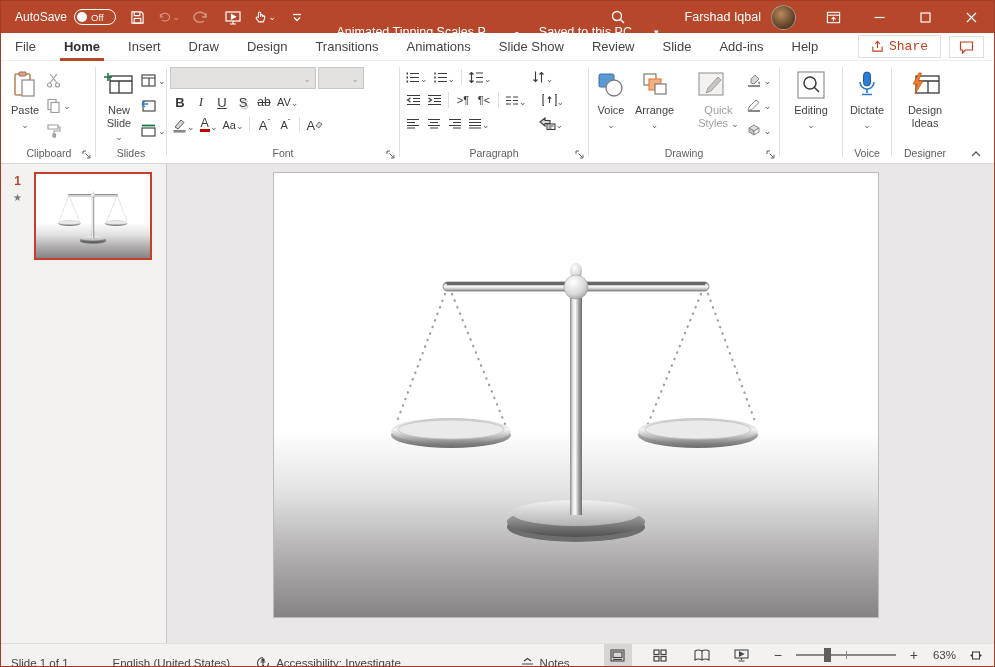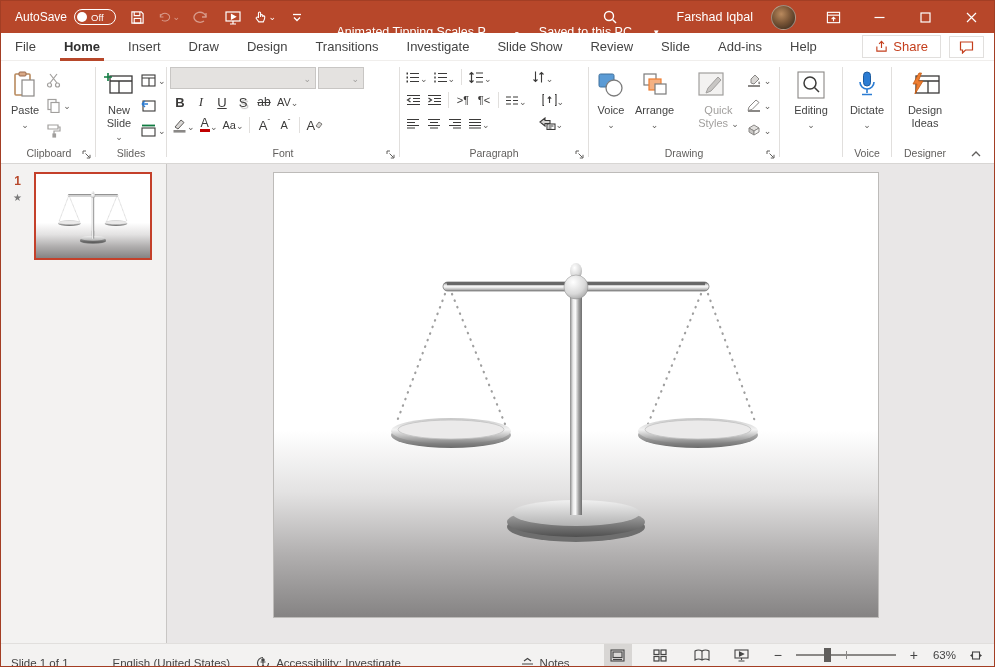--- a/index.html
+++ b/index.html
@@ -11,32 +11,32 @@
   .titlebar { height:32px; background:#B7472A; color:#fff; display:flex; align-items:center; position:relative; flex:0 0 auto; }
   .tb-left { display:flex; align-items:center; gap:10px; padding-left:14px; z-index:2; }
   .tb-autosave { display:flex; align-items:center; gap:7px; font-size:12px; }
   .tb-toggle { width:42px; height:16px; border:1px solid #fff; border-radius:9px; display:flex; align-items:center; gap:4px; padding:0 5px 0 2px; cursor:pointer; }
   .tb-dot { width:10px; height:10px; border-radius:50%; background:#fff; }
   .tb-toggle span { font-size:9.5px; }
   .tbico { width:22px; height:22px; display:flex; align-items:center; justify-content:center; border-radius:2px; }
   .dim { opacity:.45; }
   .tb-title { position:absolute; left:50%; transform:translateX(-50%); top:15px; height:32px; display:flex; align-items:center; gap:20px; font-size:12.5px; white-space:nowrap; z-index:1; }
   .tb-right { margin-left:auto; display:flex; align-items:center; height:32px; z-index:2; }
-  .tb-user { font-size:12.5px; margin-right:18px; }
+  .tb-user { font-size:12.5px; margin-right:10px; }
   .avatar { width:25px; height:25px; border-radius:50%; background:radial-gradient(circle at 40% 35%, #b98a5e 0%, #7a5637 45%, #2e2218 100%); border:1px solid rgba(255,255,255,.4); margin-right:14px; }
   .winbtn { width:46px; height:32px; display:flex; align-items:center; justify-content:center; font-size:13px; }
   .chevW { font-size:9px; margin-left:2px; }
 
   
   .menubar { height:28px; background:#fff; display:flex; align-items:center; border-bottom:1px solid #F0EEEC; flex:0 0 auto; }
   .mtab { padding:0 14px; height:28px; display:flex; align-items:center; font-size:13px; color:#444; cursor:pointer; position:relative; }
   .mtab.active { font-weight:700; color:#303030; }
   .mtab.active::after { content:""; position:absolute; left:10px; right:10px; bottom:0; height:3px; background:#B7472A; }
   .menubar-right { margin-left:auto; display:flex; align-items:center; gap:8px; padding-right:10px; }
-  .share-btn { display:flex; align-items:center; gap:5px; border:1px solid #E1DFDD; padding:3px 12px; color:#C43E1C; font-size:13px; cursor:pointer; background:#fff; }
+  .share-btn { display:flex; align-items:center; gap:5px; border:1px solid #E1DFDD; padding:3px 12px; color:#C43E1C; font-size:13px; cursor:pointer; background:#fff;font-family:Liberation Mono, monospace; }
   .comment-btn { border:1px solid #E1DFDD; padding:3px 9px; cursor:pointer; background:#fff; display:flex; align-items:center; }
 
   
   .ribbon { height:103px; background:#fff; border-bottom:1px solid #D8D6D4; display:flex; padding:2px 2px 0 2px; flex:0 0 auto; position:relative; }
   .rgroup { display:flex; flex-direction:column; position:relative; padding:2px 3px 0 3px; }
   .rsep { width:1px; background:#E1DFDD; margin:4px 0 6px 0; flex:0 0 auto; }
   .rg-content { flex:1; display:flex; }
   .rg-label { height:17px; line-height:15px; text-align:center; font-size:10.5px; color:#605E5C; }
   .launcher { position:absolute; right:3px; bottom:3px; width:10px; height:10px; cursor:pointer; color:#605E5C; }
   .bigbtn { display:flex; flex-direction:column; align-items:center; justify-content:flex-start; padding:4px 5px 2px 5px; cursor:pointer; border-radius:2px; }
@@ -255,21 +255,21 @@
     </div>
   </div>
 
   <div class="menubar">
     <span class="mtab">File</span>
     <span class="mtab active">Home</span>
     <span class="mtab">Insert</span>
     <span class="mtab">Draw</span>
     <span class="mtab">Design</span>
     <span class="mtab">Transitions</span>
-    <span class="mtab">Investigate</span>
+    <span class="mtab">Animations</span>
     <span class="mtab">Slide Show</span>
     <span class="mtab">Review</span>
     <span class="mtab">Slide</span>
     <span class="mtab">Add-ins</span>
     <span class="mtab">Help</span>
     <div class="menubar-right">
       <button class="share-btn">
         <svg class="ic" width="13" height="13" viewBox="0 0 14 14" fill="none" stroke="#C43E1C" stroke-width="1.2">
           <path d="M2 7 v5 h10 V7"></path>
             <path d="M7 8.5 V1.5 m-2.6 2.6 L7 1.5 l2.6 2.6"></path>

